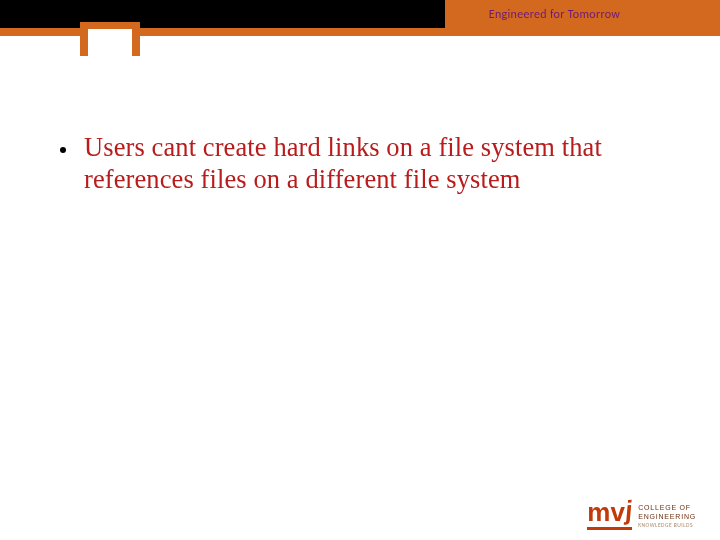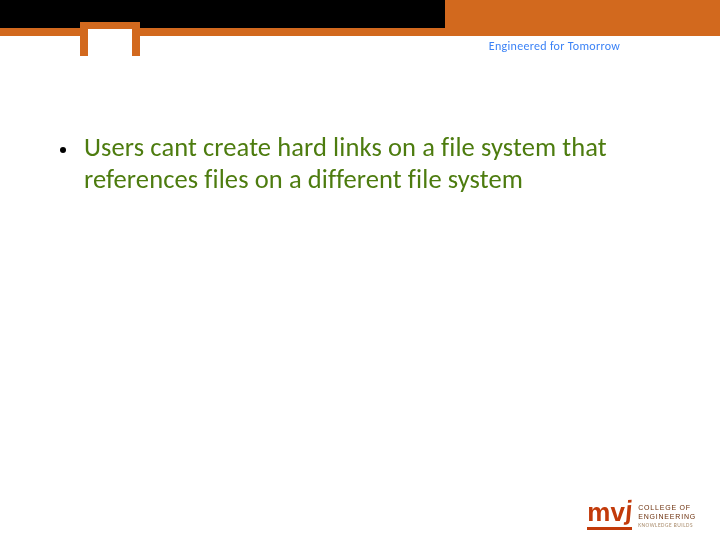--- a/index.html
+++ b/index.html
@@ -7,27 +7,27 @@
   .slide { position: relative; width: 720px; height: 540px; }
 
   .top-band { position: absolute; left: 0; top: 0; width: 720px; height: 36px; background: #d2691e; }
   .top-black { position: absolute; left: 0; top: 0; width: 445px; height: 28px; background: #000; }
   .notch-outer { position: absolute; left: 80px; top: 22px; width: 60px; height: 34px; background: #d2691e; }
   .notch-inner { position: absolute; left: 88px; top: 29px; width: 44px; height: 34px; background: #fff; }
 
   .tagline {
     position: absolute; left: 445px; top: 0; width: 219px; height: 28px;
     display: flex; align-items: center; justify-content: center;
-    font-size: 12px; letter-spacing: 0.3px; color: #3b82f6; margin-top: 32px;
+    font-size: 12px; letter-spacing: 0.3px; color: #701a75;
   }
 
   .body { position: absolute; left: 60px; top: 132px; width: 600px; }
   .bullet { display: flex; align-items: flex-start; margin-bottom: 56px; }
   .dot { flex: 0 0 auto; width: 6px; height: 6px; background: #000; border-radius: 50%; margin-top: 15px; margin-right: 18px; }
-  .bullet-text { font-size: 26.5px; line-height: 1.2; color: #4d7c0f; letter-spacing: 0.1px; }
+  .bullet-text { font-size: 26.5px; line-height: 1.2; color: #b91c1c; letter-spacing: 0.1px; font-family: Liberation Serif, serif; }
 
   .logo { position: absolute; right: 24px; bottom: 10px; display: flex; align-items: flex-end; gap: 6px; }
   .logo-mark { font-weight: 800; font-size: 26px; color: #c23a0a; line-height: 1; font-family: Arial, sans-serif; }
   .logo-mark .j { font-style: italic; display: inline-block; transform: translateY(-2px) rotate(-6deg); }
   .logo-underline { height: 3px; background: #c23a0a; margin-top: 2px; }
   .logo-text { display: flex; flex-direction: column; justify-content: flex-end; gap: 0; margin-bottom: 2px; }
   .logo-line { font-size: 7px; letter-spacing: 0.8px; color: #6b2e0a; line-height: 1.2; font-family: Arial, sans-serif; }
   .logo-sub { font-size: 5.5px; letter-spacing: 0.5px; color: #a88a6a; margin-top: 1px; }
 </style>
 </head>

